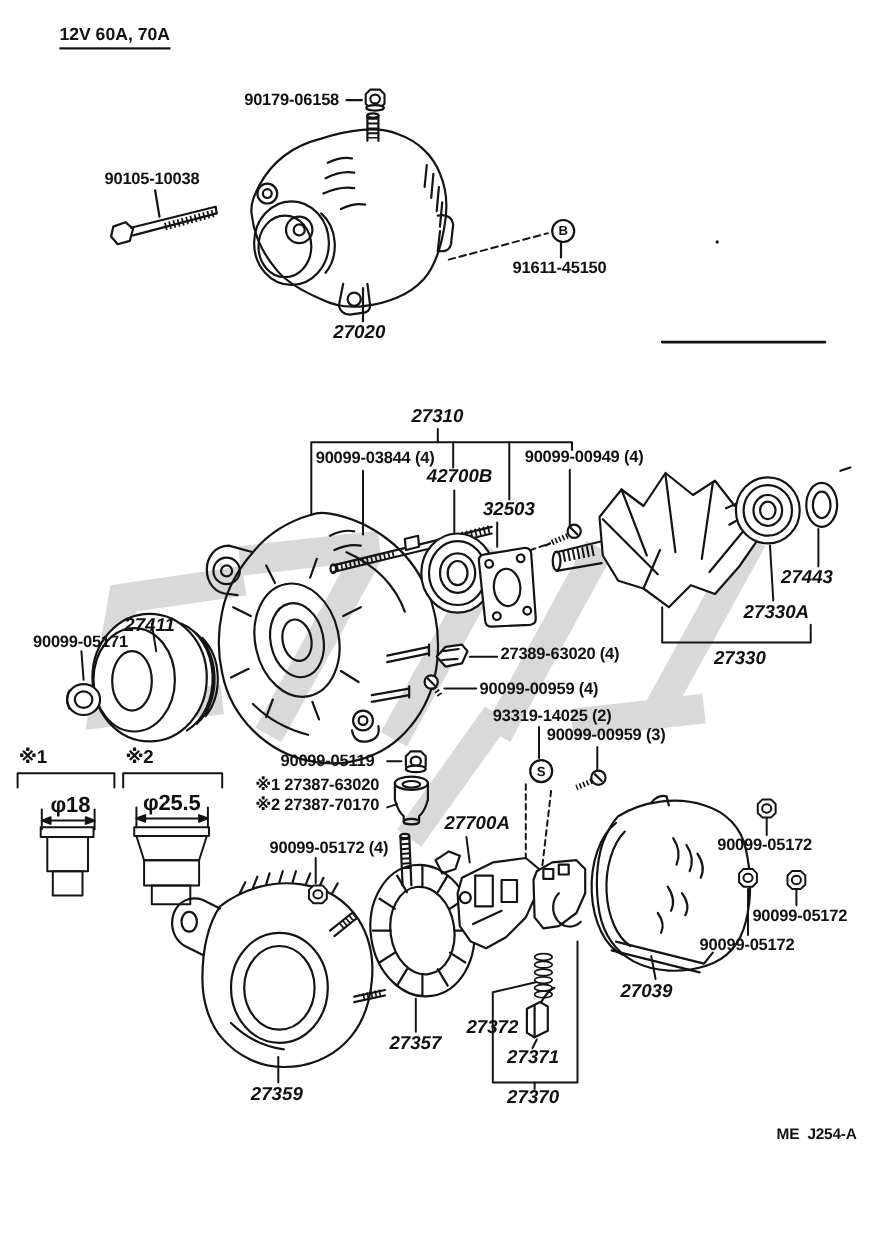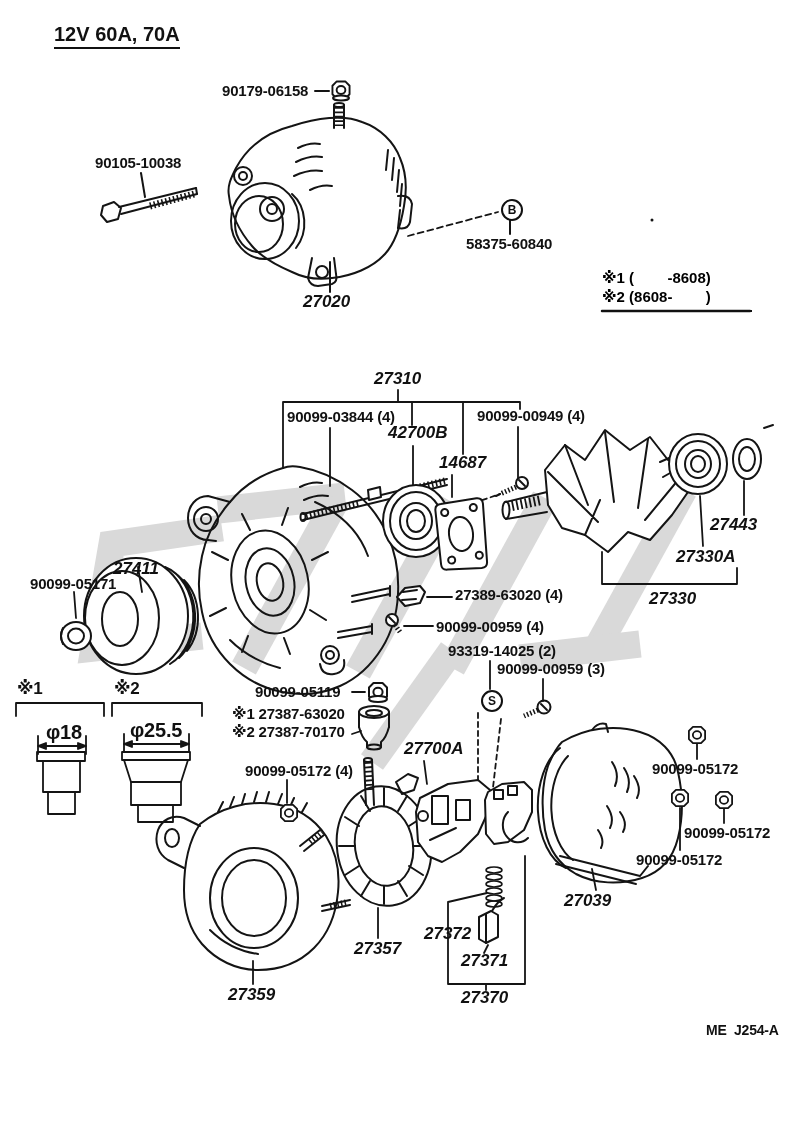--- a/index.html
+++ b/index.html
@@ -3,21 +3,21 @@
 <meta charset="utf-8">
 <style>
   html,body{margin:0;padding:0;background:#fff;}
   .page{position:relative;width:800px;height:1132px;background:#ffffff;overflow:hidden;
         font-family:"Liberation Sans","DejaVu Sans",sans-serif;}
   .art{position:absolute;left:0;top:0;}
   .lbl{position:absolute;font-weight:700;font-size:15px;line-height:1.05;color:#111;
        letter-spacing:-0.2px;white-space:pre;}
   .lg{font-size:17px;letter-spacing:0;font-style:italic;}
   .sm{font-size:14px;}
-  .title{font-size:20px;letter-spacing:0;border-bottom:2.5px solid #111;padding-bottom:2px;}
+  .title{font-size:16px;letter-spacing:0;border-bottom:2.5px solid #111;padding-bottom:2px;}
   .notes{border-bottom:2.5px solid #111;padding-bottom:3px;width:150px;}
   .notes div{font-weight:700;font-size:15px;line-height:1.25;white-space:pre;}
   .marker{position:absolute;width:18px;height:18px;border:2px solid #111;border-radius:50%;
           display:flex;align-items:center;justify-content:center;background:#fff;
           font-weight:700;font-size:12px;color:#111;}
   .dim{font-size:20px;}
   .sym{font-size:17px;}
 </style>
 </head>
 <body>
@@ -348,35 +348,31 @@
   <g>
     <circle cx="652" cy="220" r="1.5" fill="#141414" stroke="none"></circle>
     <line x1="764" y1="428" x2="773" y2="425" stroke-width="2"></line>
   </g>
 </svg>
 
 <div class="lbl title" style="left:54px;top:24px">12V 60A, 70A</div>
 
 <div class="lbl" style="left:222px;top:83px">90179-06158</div>
 <div class="lbl" style="left:95px;top:155px">90105-10038</div>
-<div class="lbl" style="left:466px;top:236px">58375-60840</div>
+<div class="lbl" style="left:466px;top:236px">91611-45150</div>
 <div class="lbl lg" style="left:303px;top:293px">27020</div>
 
-<div class="notes" style="position:absolute;left:602px;top:269px">
-  <div>※1 (        -8608)</div>
-  <div>※2 (8608-        )</div>
-</div>
 
 <div class="marker" style="left:501px;top:199px">B</div>
 <div class="marker" style="left:481px;top:690px">S</div>
 
 <div class="lbl lg" style="left:374px;top:370px">27310</div>
 <div class="lbl" style="left:287px;top:409px">90099-03844 (4)</div>
 <div class="lbl lg" style="left:388px;top:424px">42700B</div>
-<div class="lbl lg" style="left:439px;top:454px">14687</div>
+<div class="lbl lg" style="left:439px;top:454px">32503</div>
 <div class="lbl" style="left:477px;top:408px">90099-00949 (4)</div>
 
 <div class="lbl lg" style="left:710px;top:516px">27443</div>
 <div class="lbl lg" style="left:676px;top:548px">27330A</div>
 <div class="lbl lg" style="left:649px;top:590px">27330</div>
 
 <div class="lbl lg" style="left:113px;top:560px">27411</div>
 <div class="lbl" style="left:30px;top:576px">90099-05171</div>
 
 <div class="lbl" style="left:455px;top:587px">27389-63020 (4)</div>

